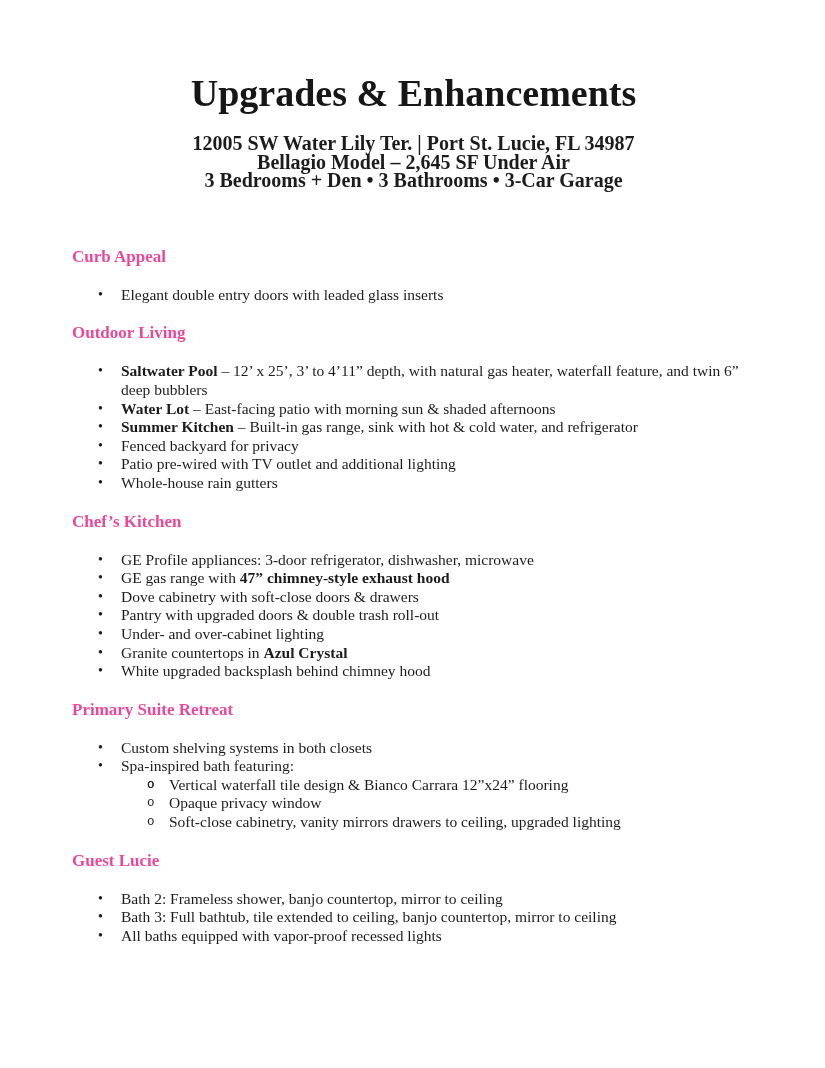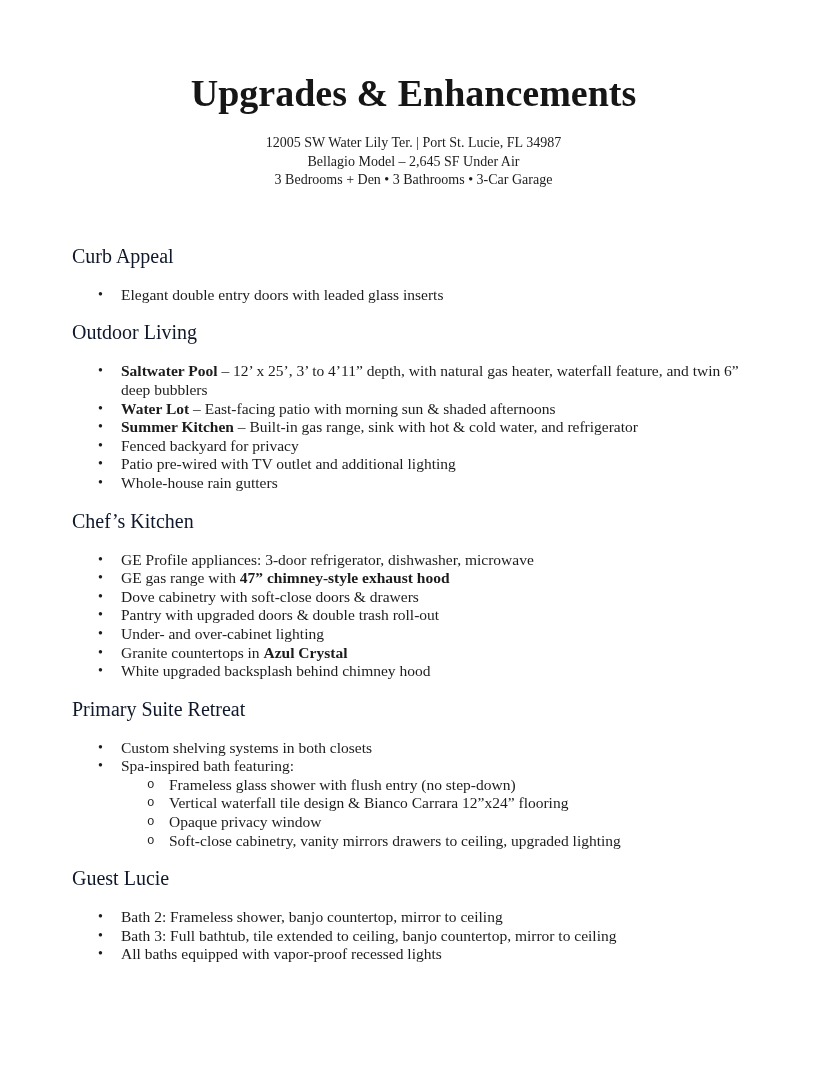--- a/index.html
+++ b/index.html
@@ -22,32 +22,32 @@
     margin: 0;
     font-size: 38px;
     line-height: 34px;
     font-weight: bold;
     text-align: center;
     color: #161616;
   }
   .doc-subtitle {
     margin-top: 24px;
     text-align: center;
-    font-weight: normal;
-    font-size: 14px;
+    font-weight: bold;
+    font-size: 20px;
     line-height: 18.6px;
   }
   .subtitle-line { white-space: nowrap; }
   .sections { margin-top: 56px; }
   .section-heading {
-    font-size: 20px;
+    font-size: 17px;
     line-height: 21px;
-    font-weight: normal;
+    font-weight: bold;
     margin: 18px 0 19px 0;
-    color: #0f172a;
+    color: #ec4899;
   }
   .section:first-child .section-heading { margin-top: 0; }
   .bullet {
     position: relative;
     font-size: 15.5px;
     line-height: 18.6px;
   }
   .bullet .marker {
     position: absolute;
     top: 0;
@@ -101,21 +101,21 @@
           <div class="bullet level1"><span class="marker">•</span><span class="bullet-text"><span>Under- and over-cabinet lighting</span></span></div>
           <div class="bullet level1"><span class="marker">•</span><span class="bullet-text"><span>Granite countertops in </span><b>Azul Crystal</b></span></div>
           <div class="bullet level1"><span class="marker">•</span><span class="bullet-text"><span>White upgraded backsplash behind chimney hood</span></span></div>
         </div>
       </section>
       <section class="section">
         <h2 class="section-heading">Primary Suite Retreat</h2>
         <div class="bullet-list">
           <div class="bullet level1"><span class="marker">•</span><span class="bullet-text"><span>Custom shelving systems in both closets</span></span></div>
           <div class="bullet level1"><span class="marker">•</span><span class="bullet-text"><span>Spa-inspired bath featuring:</span></span></div>
-          <div class="bullet level2"><span class="marker">o</span><span class="bullet-text"><span>Frameless glass shower with flush entry (no step-down)</span></span></div>
+          <div class="bullet level2"><span class="marker">o</span></div>
           <div class="bullet level2"><span class="marker">o</span><span class="bullet-text"><span>Vertical waterfall tile design &amp; Bianco Carrara 12”x24” flooring</span></span></div>
           <div class="bullet level2"><span class="marker">o</span><span class="bullet-text"><span>Opaque privacy window</span></span></div>
           <div class="bullet level2"><span class="marker">o</span><span class="bullet-text"><span>Soft-close cabinetry, vanity mirrors drawers to ceiling, upgraded lighting</span></span></div>
         </div>
       </section>
       <section class="section">
         <h2 class="section-heading">Guest Lucie</h2>
         <div class="bullet-list">
           <div class="bullet level1"><span class="marker">•</span><span class="bullet-text"><span>Bath 2: Frameless shower, banjo countertop, mirror to ceiling</span></span></div>
           <div class="bullet level1"><span class="marker">•</span><span class="bullet-text"><span>Bath 3: Full bathtub, tile extended to ceiling, banjo countertop, mirror to ceiling</span></span></div>

